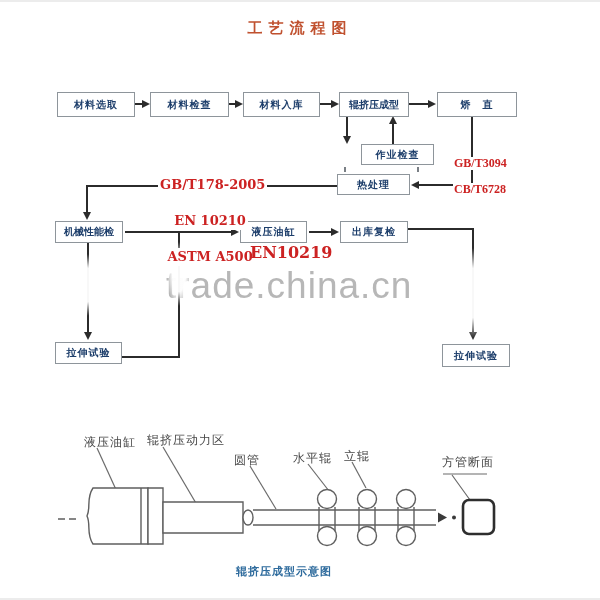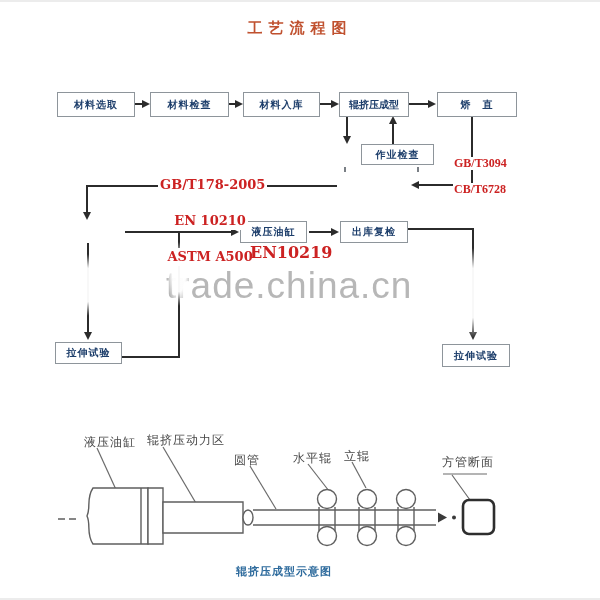--- a/index.html
+++ b/index.html
@@ -55,21 +55,23 @@
 
   <div class="title">工艺流程图</div>
 
   <div class="fbox" style="left:57px;top:90px;width:78px;height:25px;">材料选取</div>
   <div class="fbox" style="left:150px;top:90px;width:79px;height:25px;">材料检查</div>
   <div class="fbox" style="left:243px;top:90px;width:77px;height:25px;">材料入库</div>
   <div class="fbox" style="left:339px;top:90px;width:70px;height:25px;letter-spacing:0;">辊挤压成型</div>
   <div class="fbox" style="left:437px;top:90px;width:80px;height:25px;">矫　直</div>
 
   <div class="fbox" style="left:337px;top:142px;width:73px;height:21px;margin-left:24px;">作业检查</div>
+  <div class="fbox" style="left:337px;top:172px;width:73px;height:21px;">热处理</div>
 
+  <div class="fbox" style="left:55px;top:219px;width:68px;height:22px;letter-spacing:0;">机械性能检</div>
   <div class="fbox" style="left:240px;top:219px;width:67px;height:22px;">液压油缸</div>
   <div class="fbox" style="left:340px;top:219px;width:68px;height:22px;">出库复检</div>
 
   <div class="fbox" style="left:55px;top:340px;width:67px;height:22px;">拉伸试验</div>
   <div class="fbox" style="left:442px;top:342px;width:68px;height:23px;">拉伸试验</div>
 
   <div class="ln" style="left:135px;top:101px;width:8px;height:2px;"></div>
   <div class="ah ah-r" style="left:142px;top:98px;"></div>
   <div class="ln" style="left:229px;top:101px;width:7px;height:2px;"></div>
   <div class="ah ah-r" style="left:235px;top:98px;"></div>

